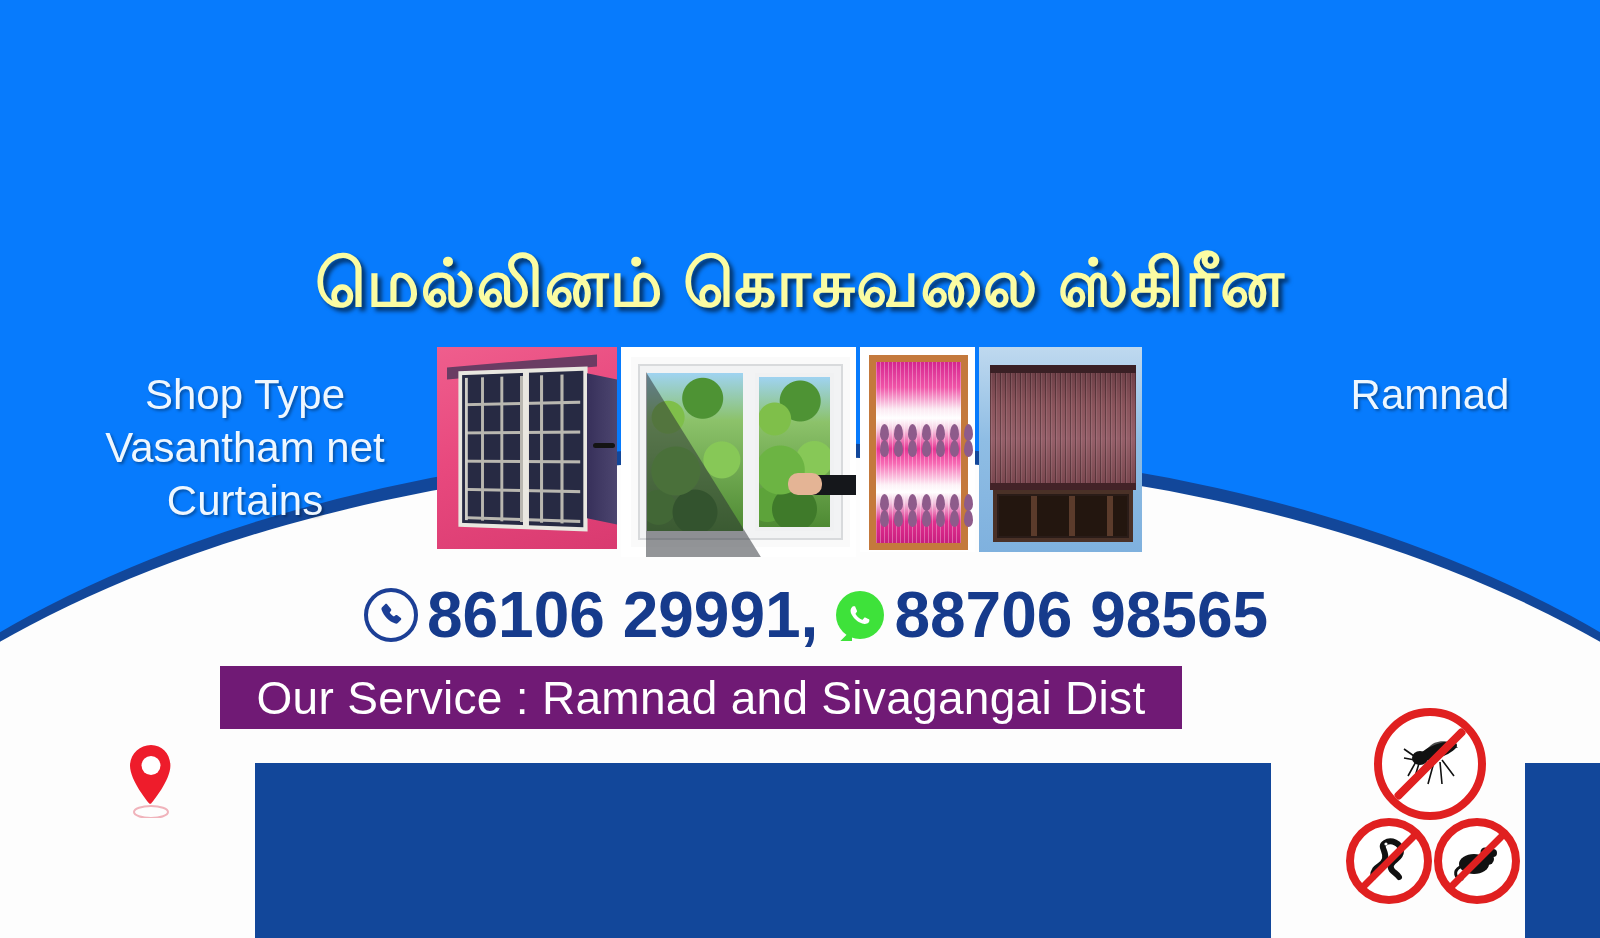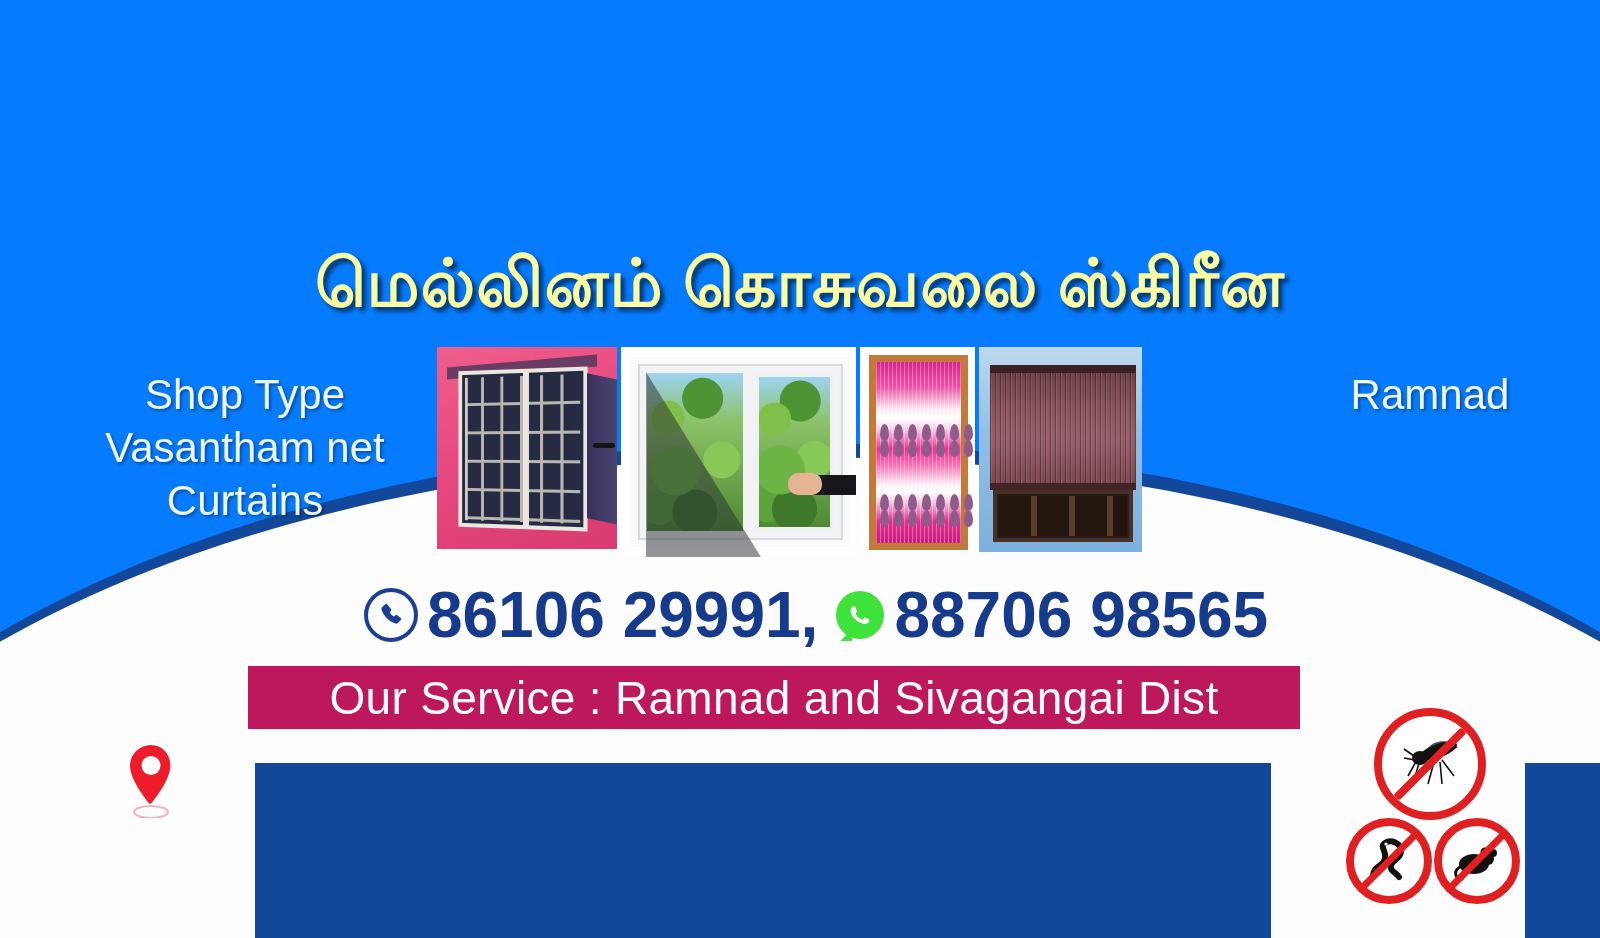--- a/index.html
+++ b/index.html
@@ -138,21 +138,21 @@
     width:48px;height:48px;border-radius:50%;background:#3ee23a;
     display:inline-flex;align-items:center;justify-content:center;margin:0 10px 0 18px;flex:none;
     position:relative;
   }
   .ic-wa:after{content:"";position:absolute;left:4px;bottom:-2px;width:12px;height:12px;background:#3ee23a;
                clip-path:polygon(0 100%,100% 0,100% 100%);}
   .ic-wa svg{width:28px;height:28px;}
 
   
   .service{
-    position:absolute;left:248px;top:666px;width:1052px;height:63px;background:#be185d;
+    position:absolute;left:220px;top:666px;width:962px;height:63px;background:#701a75;
     display:flex;align-items:center;justify-content:center;
   }
   .service span{
     color:#ffffff;font-size:46px;font-weight:500;white-space:nowrap;letter-spacing:.3px;
   }
 
   
   .pin{position:absolute;left:120px;top:742px;width:62px;height:76px;}
   .addr{
     position:absolute;left:195px;top:745px;width:1180px;

